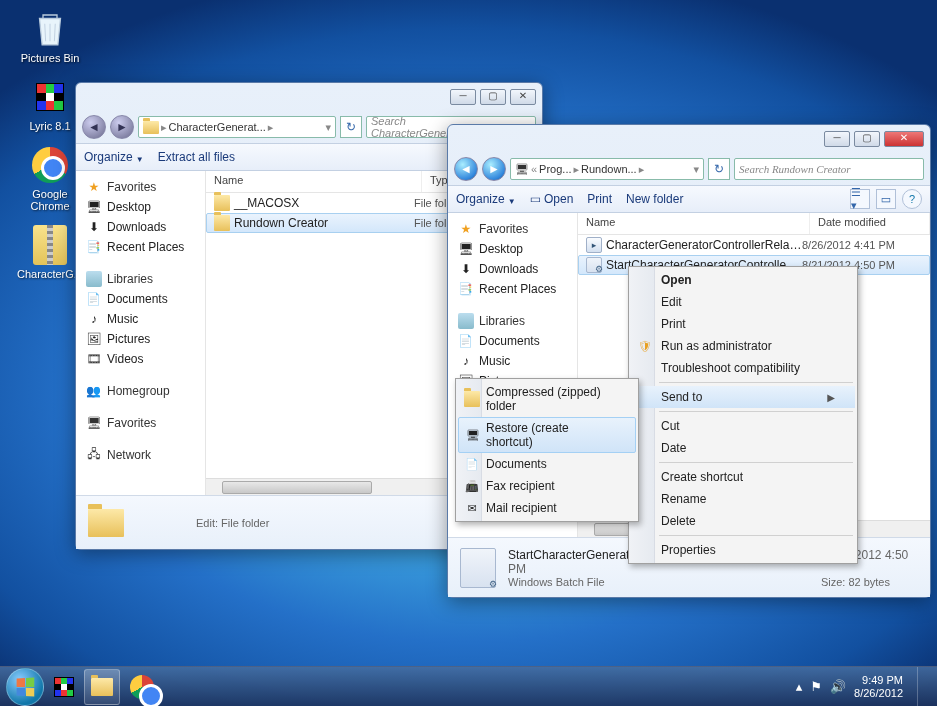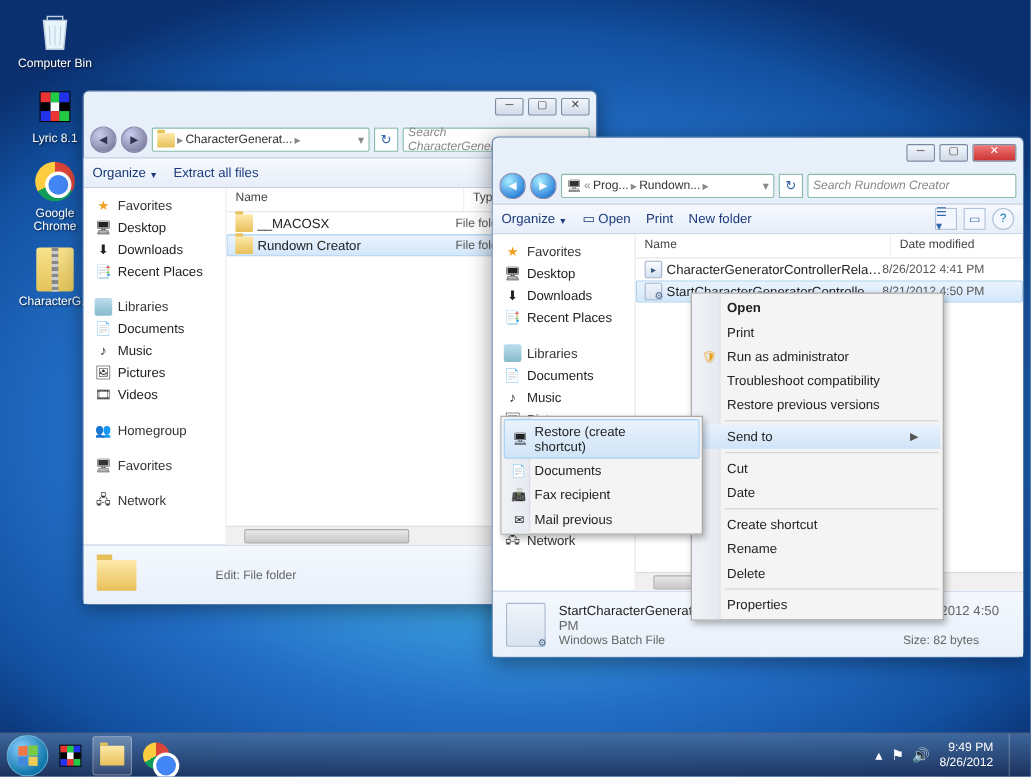--- a/index.html
+++ b/index.html
@@ -25,21 +25,21 @@
 .titlebar-btn { width: 26px; height: 16px; border: 1px solid #7a8aa0; border-radius: 2px; background: linear-gradient(#f2f6fc,#d0dae8); font-size: 10px; line-height: 12px; text-align: center; color: #444; cursor: pointer; }
 .titlebar-btn.close { background: linear-gradient(#e8a8a0,#d05040); color: #fff; width: 40px; }
 .win2 .titlebar-btn.close { background: linear-gradient(#e77,#c33); }
 .navbar { height: 32px; display: flex; align-items: center; padding: 0 6px; gap: 4px; }
 .nav-btn { width: 24px; height: 24px; border-radius: 50%; background: radial-gradient(circle at 35% 30%, #cce 0%, #88a 70%, #668 100%); border: 1px solid #88a; display:flex;align-items:center;justify-content:center;color:#335;font-size:12px; cursor:pointer; }
 .win2 .nav-btn { background: radial-gradient(circle at 35% 30%, #aef 0%, #38d 70%, #059 100%); color:#fff; }
 .addr { flex: 1; height: 22px; background: #fff; border: 1px solid #8ba; border-radius: 2px; display: flex; align-items: center; padding: 0 4px; font-size: 11px; color: #333; overflow: hidden; }
 .addr .sep { color: #888; margin: 0 2px; }
 .refresh { width: 22px; height: 22px; border: 1px solid #8ba; background: #fff; display:flex;align-items:center;justify-content:center;color:#36a;font-size:12px;cursor:pointer;}
 .search { width: 170px; height: 22px; background: #fff; border: 1px solid #8ba; border-radius: 2px; padding: 0 4px; font-size: 11px; color: #888; font-style: italic; display:flex;align-items:center;}
-.win2 .search { width: 190px; }
+.win2 .search { width: 190px; font-family: Liberation Serif, serif; }
 .toolbar { height: 28px; background: linear-gradient(#f6f9fe,#e7eef9); border-top: 1px solid #c3d0e2; border-bottom: 1px solid #c3d0e2; display: flex; align-items: center; padding: 0 8px; gap: 14px; font-size: 12px; color: #1a3a7a; }
 .toolbar .tb-item { cursor: pointer; display:flex;align-items:flex-end;gap:3px;}
 .toolbar .right { margin-left: auto; display: flex; gap: 6px; }
 .tb-icon { width: 20px; height: 20px; border: 1px solid #b0c0d8; background: #f4f8fe; display:flex;align-items:center;justify-content:center;font-size:11px;color:#36a;cursor:pointer;}
 .body { display: flex; background: #fff; height: calc(100% - 28px - 32px - 28px - 54px); }
 .win2 .body { height: calc(100% - 28px - 32px - 28px - 60px); }
 .navpane { width: 130px; border-right: 1px solid #e5e5e5; padding: 6px 4px; overflow: hidden; font-size: 12px; }
 .navpane .grp { margin-bottom: 12px; }
 .nav-item { display: flex; align-items: center; gap: 5px; padding: 2px 6px; cursor: pointer; color: #222; border-radius:2px;}
 .nav-item.hdr { color: #333; font-weight: normal; }
@@ -102,21 +102,21 @@
 
 <div class="desktop-icons">
   <div class="desktop-icon">
     <div class="ic recycle">
       <svg viewBox="0 0 48 48">
           <path d="M12 12 L36 12 L33 42 L15 42 Z" fill="#e8f4fb" stroke="#bcd" stroke-width="1.5"></path>
           <path d="M16 12 L16 8 L32 8 L32 12" fill="none" stroke="#bcd" stroke-width="1.5"></path>
           <path d="M18 18 L19 38 M24 18 L24 38 M30 18 L29 38" stroke="#bcd" stroke-width="1"></path>
         </svg>
     </div>
-    <div>Computer Bin</div>
+    <div>Pictures Bin</div>
   </div>
   <div class="desktop-icon">
     <div class="ic">
         <div class="lyric-ic">
           <div></div>
           <div></div>
           <div></div>
           <div></div>
           <div></div>
           <div></div>
@@ -375,55 +375,59 @@
       </div>
     <div class="dtxt" style="flex:1">
       <div class="dname"><span>StartCharacterGeneratorControllerRelayS...</span> &nbsp;<span style="color:#666"><span>Date modified:</span> <span>8/21/2012 4:50 PM</span></span></div>
       <div class="dmeta"><span>Windows Batch File</span><span style="float:right;margin-right:30px"><span>Size:</span> <span>82 bytes</span></span></div>
     </div>
   </div>
 </div>
 
 <div class="submenu">
   <div class="cm-iconbar"></div>
+  <div class="cm-item">
+      <span class="cmi folder-ic"></span>
+      <span>Compressed (zipped) folder</span>
+    </div>
   <div class="cm-item hover">
       <span class="cmi">🖥</span>
       <span>Restore (create shortcut)</span>
     </div>
   <div class="cm-item">
       <span class="cmi">📄</span>
       <span>Documents</span>
     </div>
   <div class="cm-item">
       <span class="cmi">📠</span>
       <span>Fax recipient</span>
     </div>
   <div class="cm-item">
       <span class="cmi">✉</span>
-      <span>Mail previous</span>
+      <span>Mail recipient</span>
     </div>
 </div>
 
 <div class="context-menu cm1">
   <div class="cm-iconbar"></div>
   <div class="cm-item" style="font-weight:bold">
       <span>Open</span>
     </div>
   <div class="cm-item">
+      <span>Edit</span>
+    </div>
+  <div class="cm-item">
       <span>Print</span>
     </div>
   <div class="cm-item">
       <span class="cmi" style="color:#e8a020">🛡</span>
       <span>Run as administrator</span>
     </div>
   <div class="cm-item">
       <span>Troubleshoot compatibility</span>
-    </div>
-  <div class="cm-item">
-      <span>Restore previous versions</span>
     </div>
   <div class="cm-sep"></div>
   <div class="cm-item sel">
       <span>Send to</span>
       <span class="arrow">▶</span>
     </div>
   <div class="cm-sep"></div>
   <div class="cm-item">
       <span>Cut</span>
     </div>

